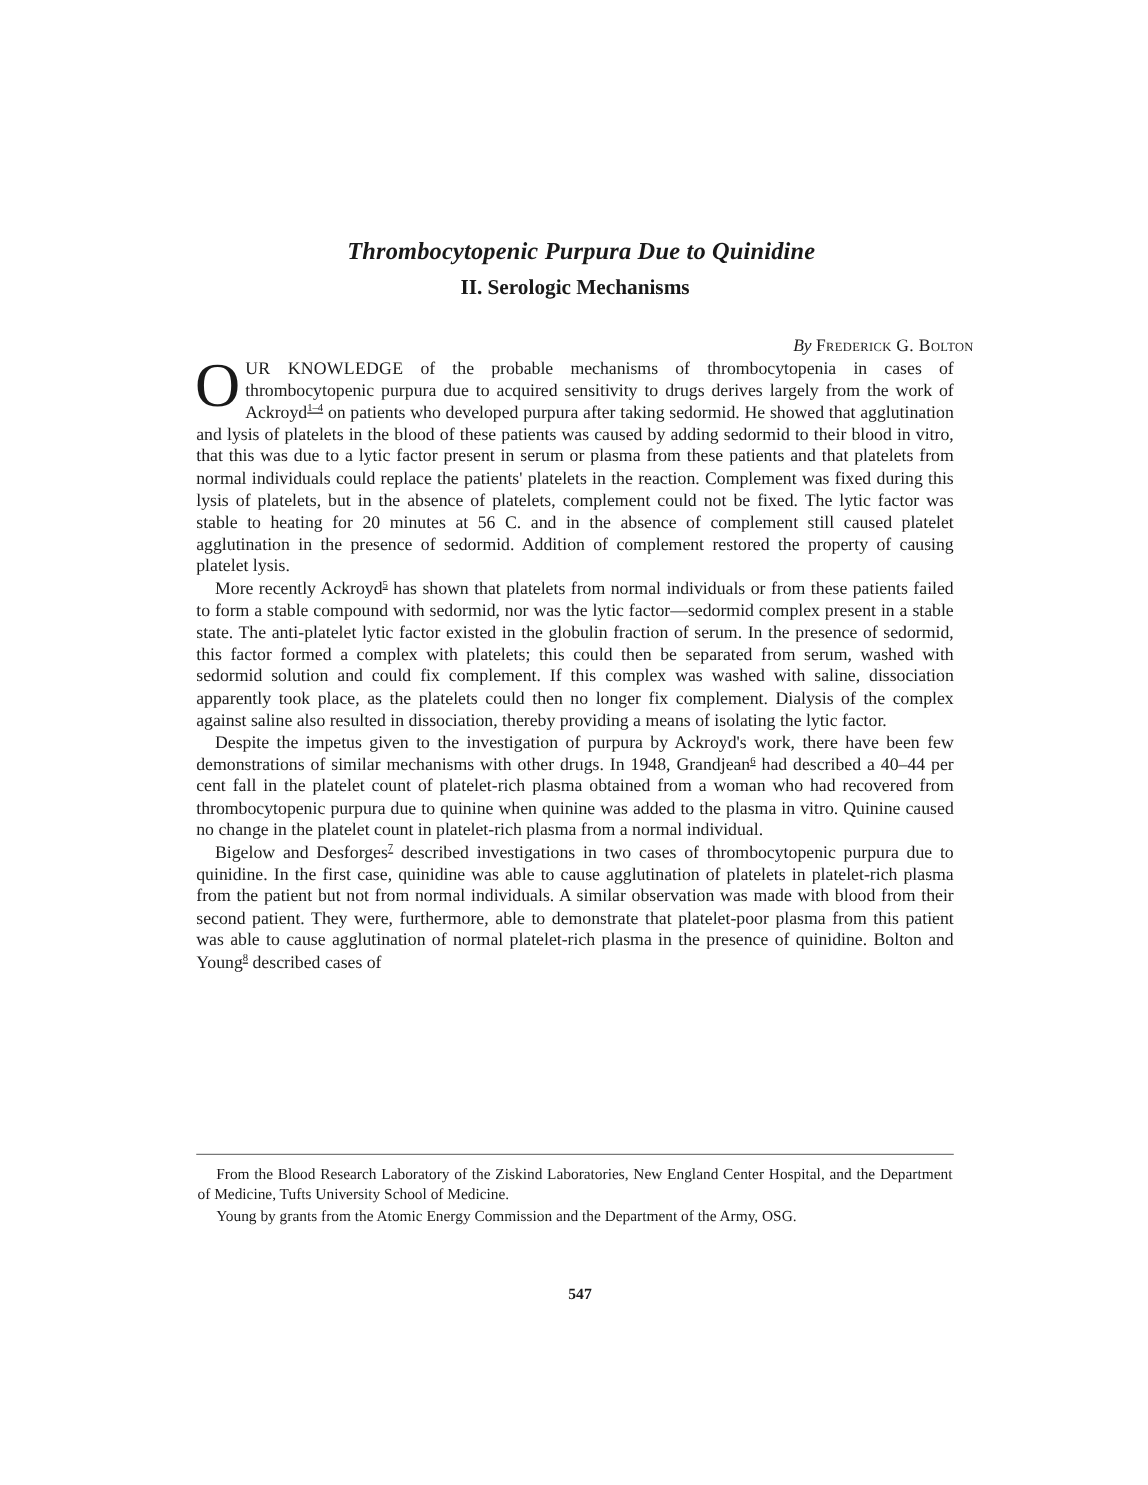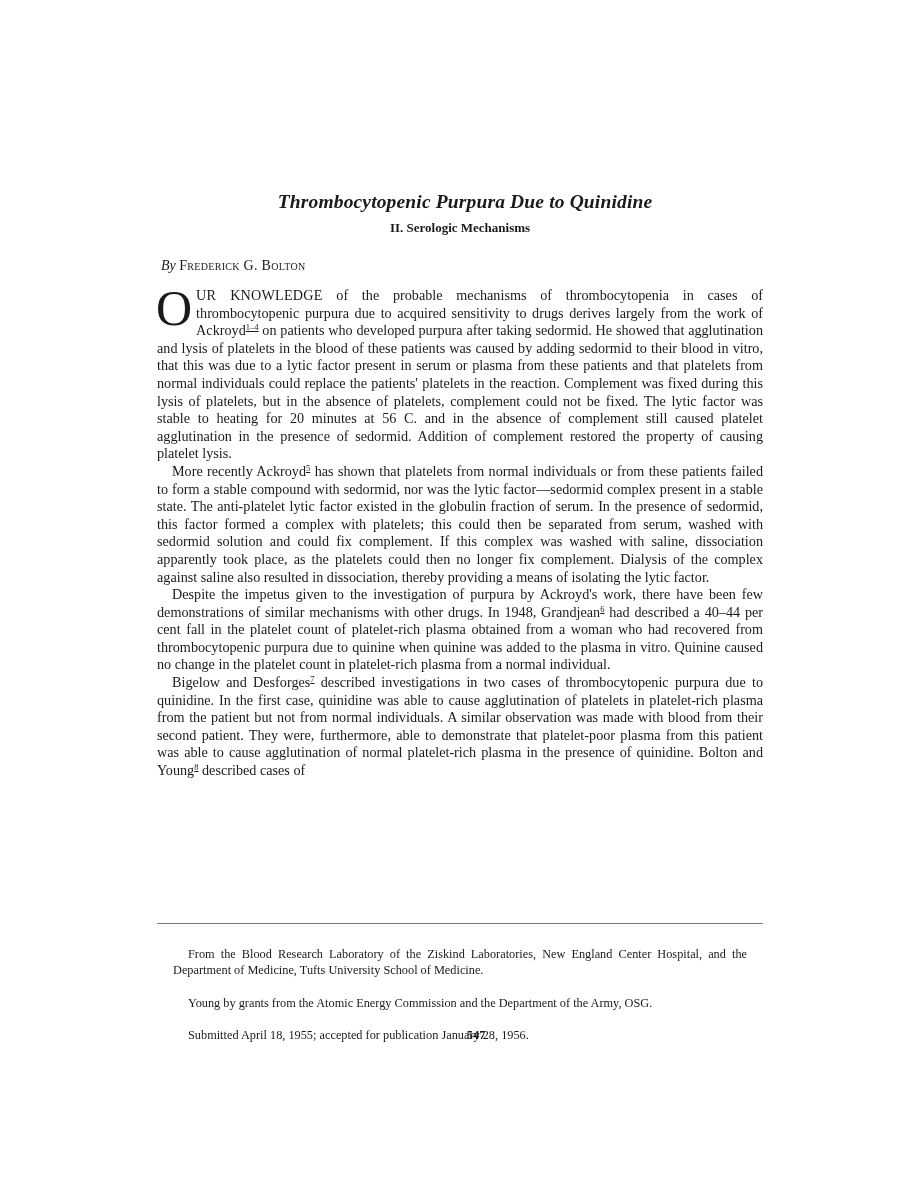--- a/index.html
+++ b/index.html
@@ -32,32 +32,32 @@
       letter-spacing: 0.15px;
       margin: 5px;
       font-style: italic;
     }
     .subtitle {
       position: absolute;
       top: 220px;
       left: 0;
       width: 606px;
       text-align: center;
-      font-size: 13px;
+      font-size: 17px;
       font-weight: bold;
       margin: 0;
     }
     .byline {
       position: absolute;
       top: 254px;
       left: 0;
       width: 606px;
-      text-align: left;
+      text-align: right;
       font-size: 14px;
-      margin: 4px;
+      margin: 16px;
     }
     .byline .by {
       font-style: italic;
     }
     .byline .author {
       font-variant: small-caps;
       letter-spacing: 0.3px;
     }
     .body {
       position: absolute;
@@ -104,27 +104,27 @@
     .footnotes {
       position: absolute;
       top: 930px;
       left: 0;
       width: 606px;
       font-size: 12.3px;
       line-height: 16.4px;
       text-align: justify;
     }
     .footnotes p {
-      margin: 16px;
+      margin: 1px;
       text-indent: 15px;
     }
     .page-number {
       position: absolute;
       top: 1028px;
-      left: 16px;
+      left: 4px;
       width: 606px;
       text-align: center;
       font-size: 12.5px;
       font-weight: bold;
     }
   </style>
 </head>
 <body>
 
 <div class="page">
@@ -147,18 +147,17 @@
     <p><span>Despite the impetus given to the investigation of purpura by Ackroyd's work, there have been few demonstrations of similar mechanisms with other drugs. In 1948, Grandjean</span><sup>6</sup><span> had described a 40–44 per cent fall in the platelet count of platelet-rich plasma obtained from a woman who had recovered from thrombocytopenic purpura due to quinine when quinine was added to the plasma in vitro. Quinine caused no change in the platelet count in platelet-rich plasma from a normal individual.</span></p>
 
     <p><span>Bigelow and Desforges</span><sup>7</sup><span> described investigations in two cases of thrombocytopenic purpura due to quinidine. In the first case, quinidine was able to cause agglutination of platelets in platelet-rich plasma from the patient but not from normal individuals. A similar observation was made with blood from their second patient. They were, furthermore, able to demonstrate that platelet-poor plasma from this patient was able to cause agglutination of normal platelet-rich plasma in the presence of quinidine. Bolton and Young</span><sup>8</sup><span> described cases of</span></p>
   </div>
 
   <div class="rule"></div>
 
   <div class="footnotes">
     <p>From the Blood Research Laboratory of the Ziskind Laboratories, New England Center Hospital, and the Department of Medicine, Tufts University School of Medicine.</p>
     <p>Young by grants from the Atomic Energy Commission and the Department of the Army, OSG.</p>
-    <p>Submitted April 18, 1955; accepted for publication January 28, 1956.</p>
   </div>
 
   <div class="page-number">547</div>
 
 </div>
 
 </body></html>

